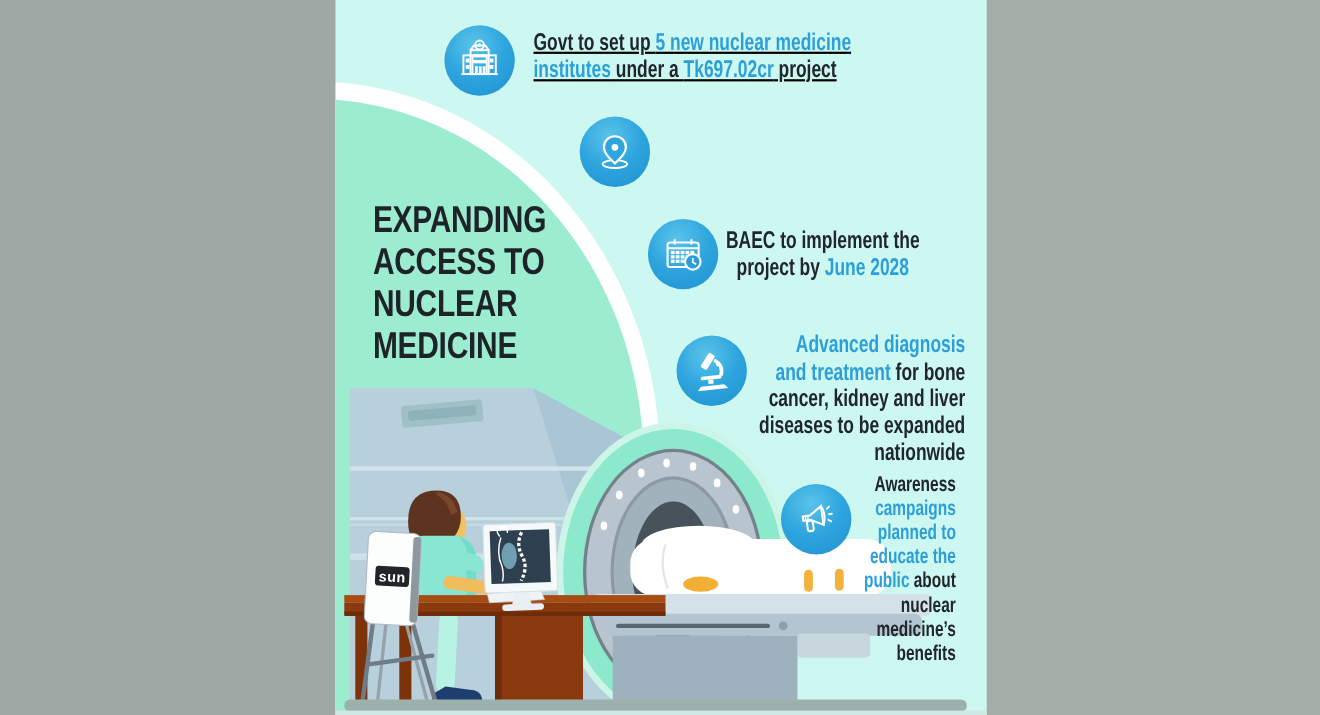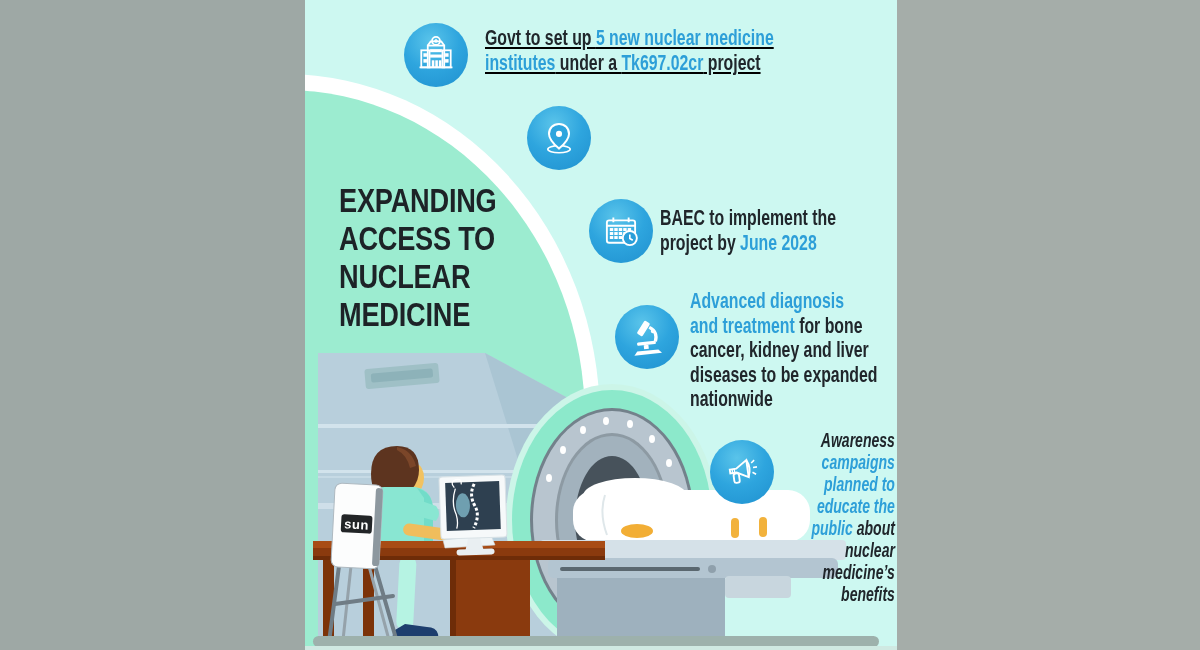--- a/index.html
+++ b/index.html
@@ -211,61 +211,61 @@
             <rect x="15.1" y="17.9" width="2.9" height="2.5"></rect>
             <rect x="18.9" y="17.9" width="2.9" height="2.5"></rect>
           <rect x="7.5" y="21.3" width="2.9" height="2.5"></rect>
             <rect x="11.3" y="21.3" width="2.9" height="2.5"></rect>
             <rect x="15.1" y="21.3" width="2.9" height="2.5"></rect>
         </g>
         <circle cx="24.5" cy="23" r="6" fill="#2a9ed9"></circle>
         <path d="M24.5,20 V23.3 L27,24.8" stroke-width="1.4"></path>
       </svg>
     </div>
-    <div class="bullet b3" style="left:355px;top:206px;">
+    <div class="bullet b3" style="left:355px;top:206px;text-align:center;">
       <div class="bullet-lines">
           <div class="tline"><span class="c-dark">BAEC to implement the</span></div>
           <div class="tline"><span class="c-dark">project by </span><span class="c-blue">June 2028</span></div>
         </div>
     </div>
 
     <div class="icon-circle" style="left:310px;top:305px;">
       <svg viewBox="0 0 34 34" fill="#ffffff" stroke="none">
         <g transform="rotate(-6 17 17)">
           <rect x="12" y="3" width="5.5" height="13" rx="1.2" transform="rotate(38 14.7 9.5)"></rect>
           <path d="M20.5,8 q8,5 4.5,14 l-2.6,-1 q2.6,-7 -3.4,-11 z"></path>
           <circle cx="22.5" cy="12.5" r="1.8"></circle>
           <rect x="8" y="20.8" width="16" height="2.8" rx="1"></rect>
           <rect x="13.5" y="23.6" width="4" height="3.4"></rect>
           <path d="M7.5,28.5 h18 l2.8,3.2 h-23.6 z"></path>
         </g>
       </svg>
     </div>
-    <div class="bullet b4" style="left:385px;top:289px;">
+    <div class="bullet b4" style="left:385px;top:301px;text-align:right;">
       <div class="bullet-lines">
           <div class="tline"><span class="c-blue">Advanced diagnosis</span></div>
           <div class="tline"><span class="c-blue">and treatment</span><span class="c-dark"> for bone</span></div>
           <div class="tline"><span class="c-dark">cancer, kidney and liver</span></div>
           <div class="tline"><span class="c-dark">diseases to be expanded</span></div>
           <div class="tline"><span class="c-dark">nationwide</span></div>
         </div>
     </div>
 
     <div class="icon-circle" style="left:405px;top:440px;">
       <svg viewBox="0 0 34 34" fill="none" stroke="#ffffff" stroke-width="1.6">
         <g transform="rotate(-8 17 17)">
           <path d="M7,13.5 h5.5 L22,7.5 v14.5 L12.5,16.8 H7 Z"></path>
           <path d="M22,7.5 q3.5,7 0,14.5"></path>
           <path d="M9,13.5 v3.3 M10.8,13.5 v3.3" stroke-width="1.1"></path>
           <rect x="9.5" y="17.5" width="4.6" height="8" rx="1.8"></rect>
           <path d="M25.8,10.5 l2.8,-2 M26.8,14.5 h3.4 M25.8,18.5 l2.8,2" stroke-width="1.4"></path>
         </g>
       </svg>
     </div>
-    <div class="bullet b5" style="right:2px;top:429px;font-style:italic;">
+    <div class="bullet b5" style="right:28px;top:429px;">
       <div class="bullet-lines">
           <div class="tline"><span class="c-dark">Awareness</span></div>
           <div class="tline"><span class="c-blue">campaigns</span></div>
           <div class="tline"><span class="c-blue">planned to</span></div>
           <div class="tline"><span class="c-blue">educate the</span></div>
           <div class="tline"><span class="c-blue">public</span><span class="c-dark"> about</span></div>
           <div class="tline"><span class="c-dark">nuclear</span></div>
           <div class="tline"><span class="c-dark">medicine’s</span></div>
           <div class="tline"><span class="c-dark">benefits</span></div>
         </div>

